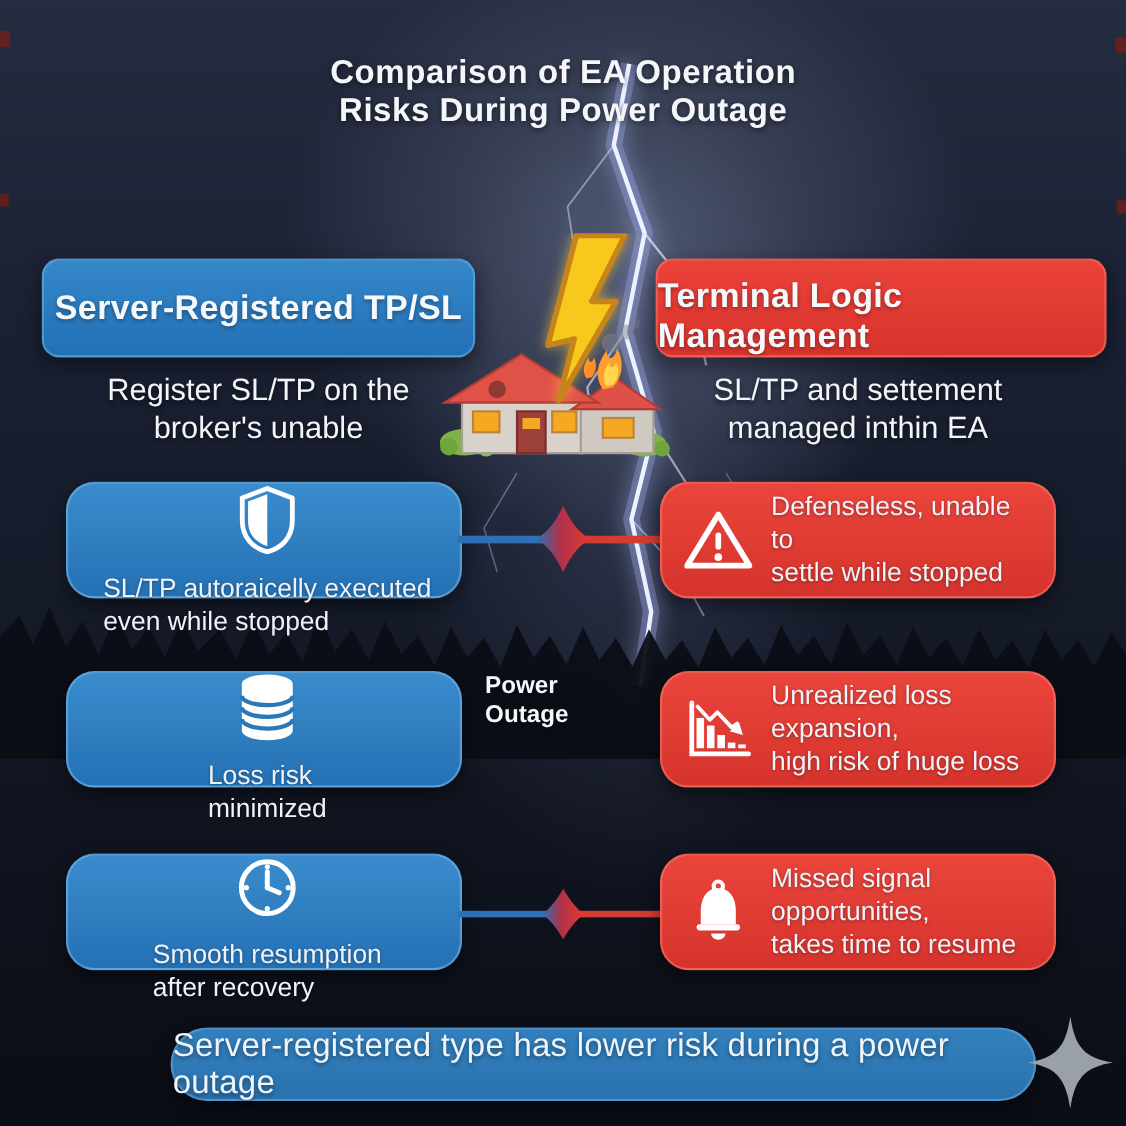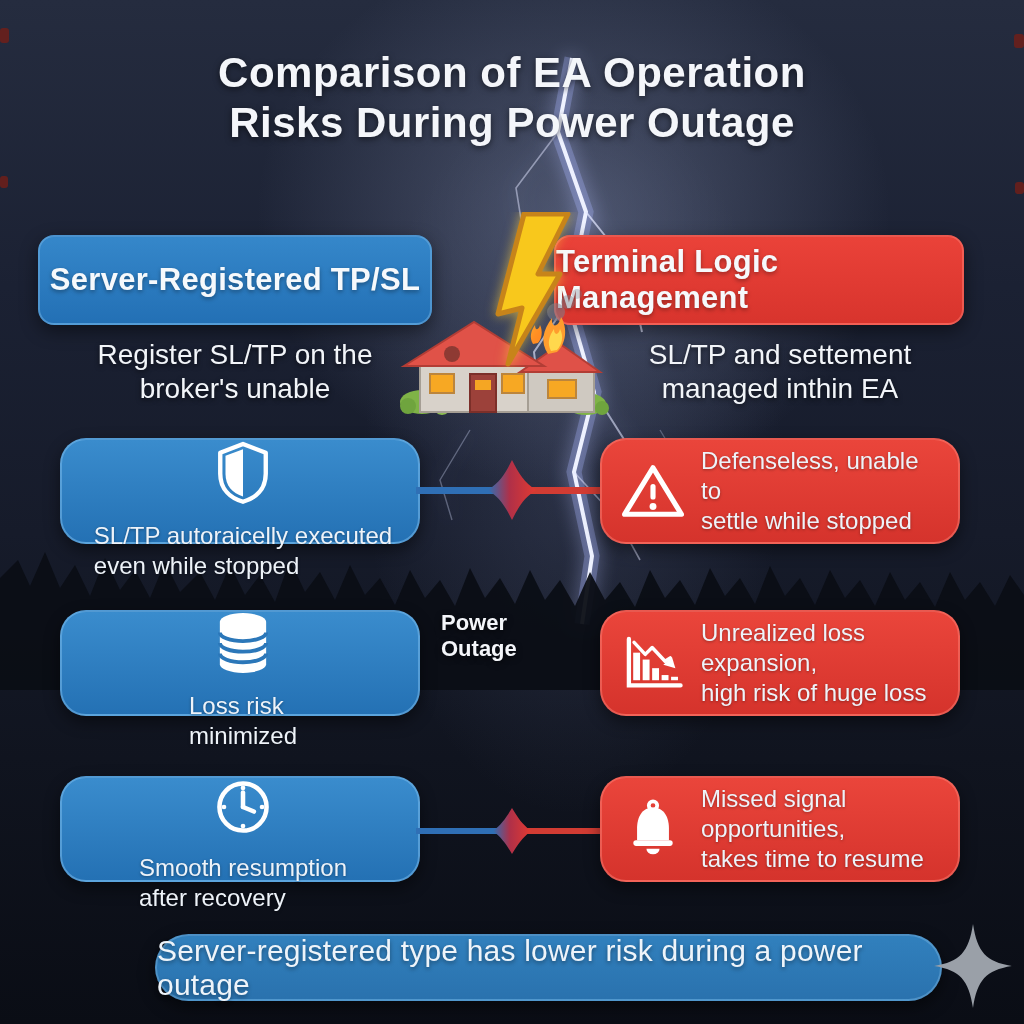--- a/index.html
+++ b/index.html
@@ -10,36 +10,36 @@
     position:relative; width:1024px; height:1024px; overflow:hidden;
     background:
       radial-gradient(440px 380px at 56% 21%, rgba(120,130,162,.50), rgba(120,130,162,0) 72%),
       radial-gradient(300px 520px at 56% 44%, rgba(95,105,140,.30), rgba(95,105,140,0) 70%),
       linear-gradient(180deg, #252c3f 0%, #1b2133 28%, #161b2a 52%, #10141f 74%, #0a0d15 100%);
   }
   .bg-scene { position:absolute; left:0; top:0; width:1024px; height:1024px; }
 
   .title {
     position:absolute; left:0; top:48px; width:1024px;
-    text-align:center; color:#f4f6fa; font-weight:700; font-size:42px; line-height:1.18;
+    text-align:center; color:#f4f6fa; font-weight:700; font-size:30px; line-height:1.18;
     text-shadow:0 2px 6px rgba(0,0,0,.55); letter-spacing:.5px;
   }
   .title span { display:block; }
 
   .header-box {
     position:absolute; height:90px; border-radius:16px;
     display:flex; align-items:center; justify-content:center;
     color:#f6f9fc; font-weight:700; font-size:31px; letter-spacing:.3px;
     text-shadow:0 2px 4px rgba(0,0,0,.35);
     box-shadow:0 6px 18px rgba(0,0,0,.45);
   }
   .header-box.blue { left:38px; top:235px; width:394px;
     background:linear-gradient(180deg,#3587ca,#2370b5); border:2px solid rgba(110,175,225,.55);text-align:right; }
-  .header-box.red { left:554px; top:235px; width:410px;
-    background:linear-gradient(180deg,#ea4239,#d8342d); border:2px solid rgba(255,130,120,.45); }
+  .header-box.red { left:596px; top:235px; width:410px;
+    background:linear-gradient(180deg,#ea4239,#d8342d); border:2px solid rgba(255,130,120,.45);align-items:flex-end; }
 
   .subtitle {
     position:absolute; top:338px; width:394px; text-align:center;
     color:#f2f5f9; font-size:28px; line-height:1.22; font-weight:400;
     text-shadow:0 2px 5px rgba(0,0,0,.6);
   }
   .subtitle.left { left:38px; }
   .subtitle.right { left:580px; width:400px; }
   .subtitle span { display:block; }
 

